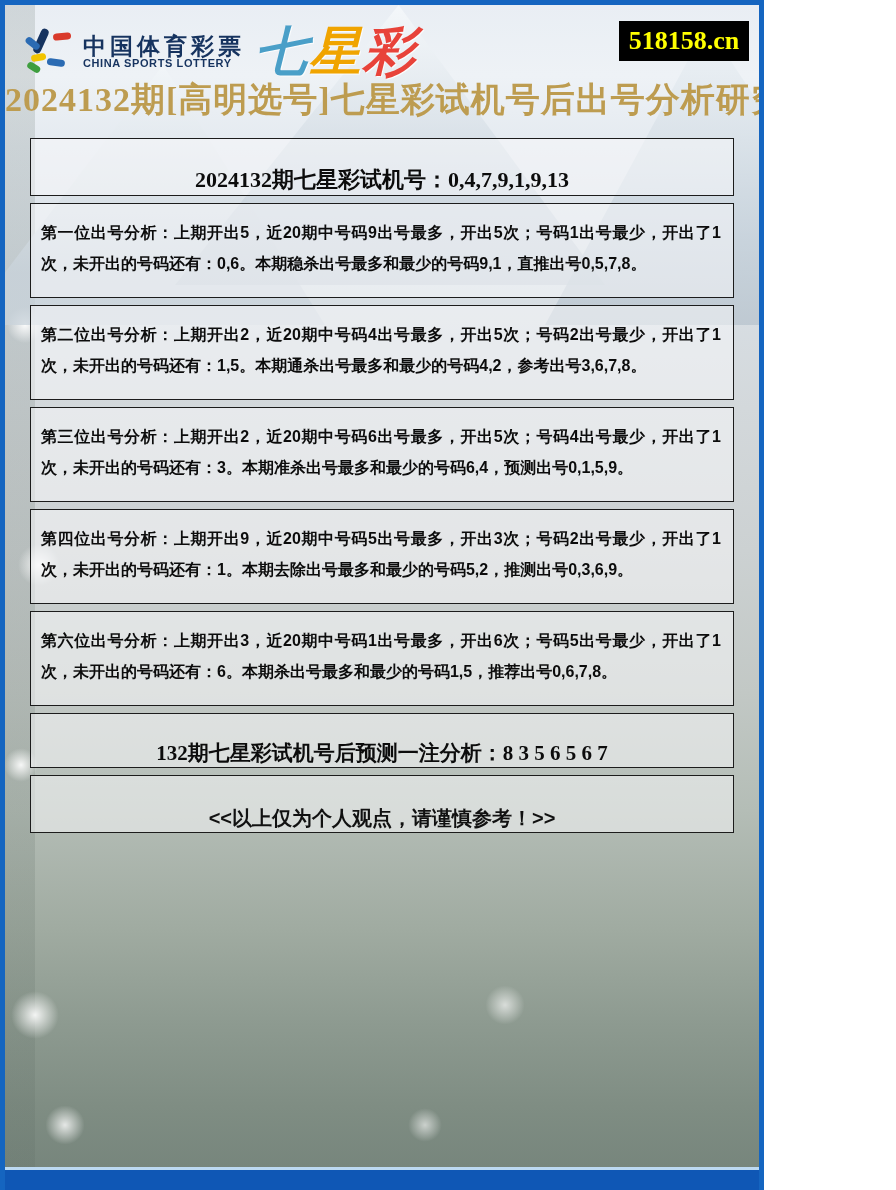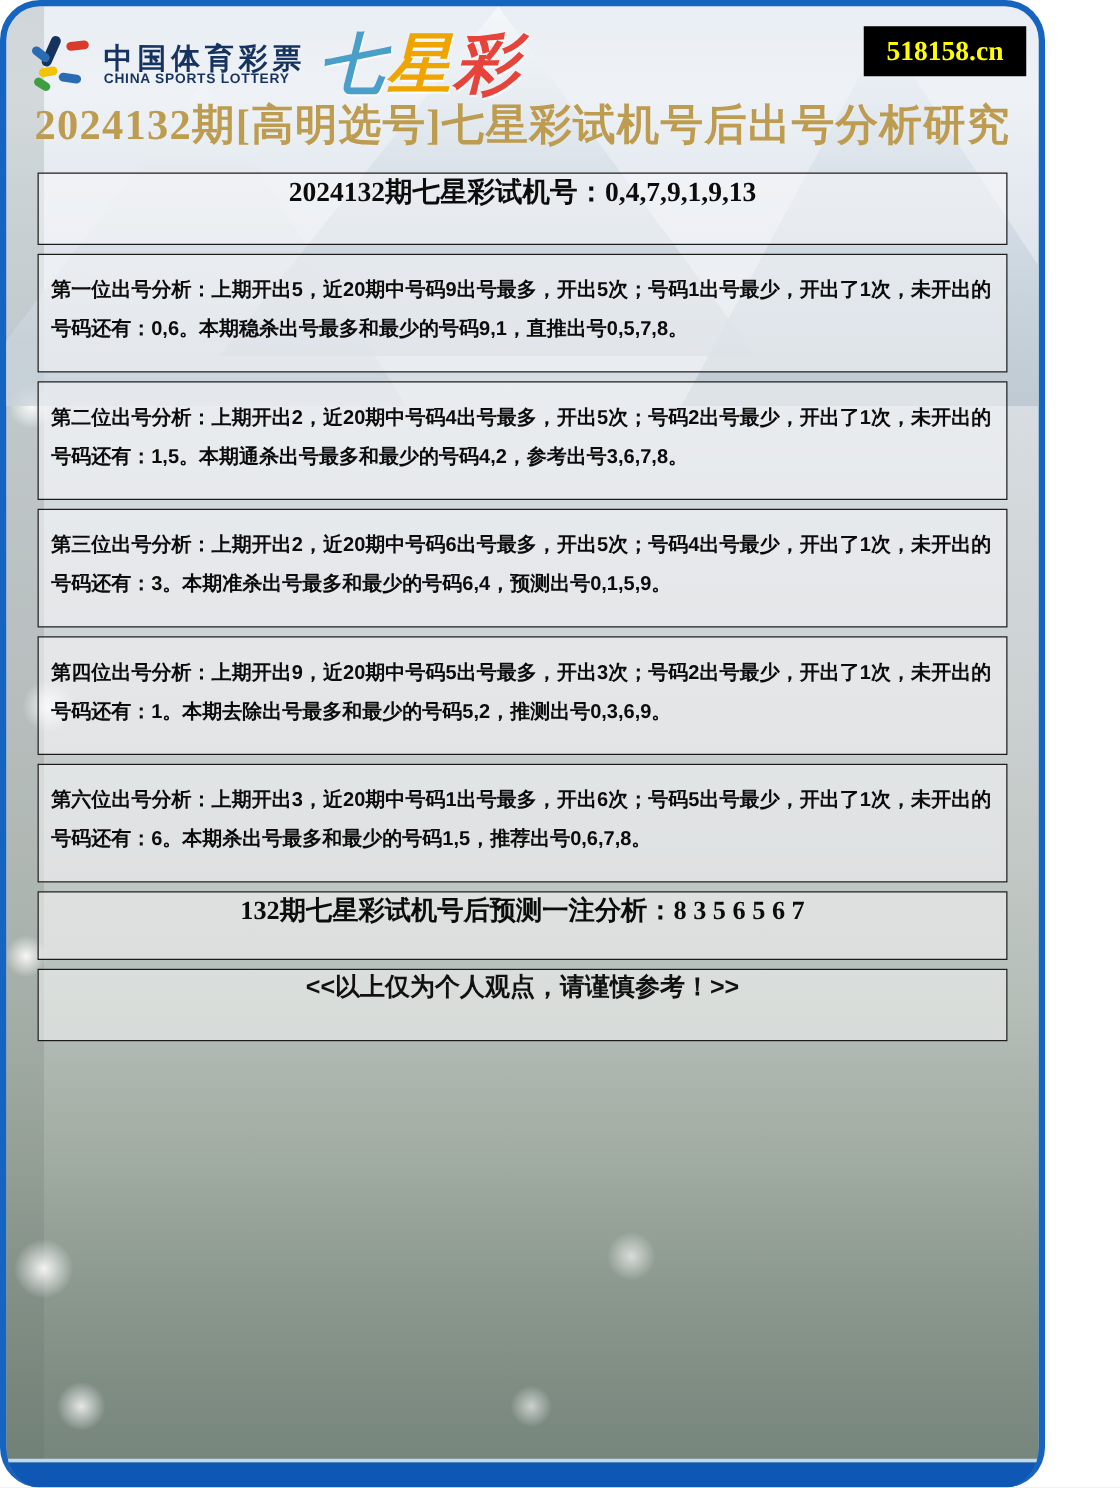--- a/index.html
+++ b/index.html
@@ -1,19 +1,19 @@
 <!DOCTYPE html>
 <html><head>
 <meta charset="utf-8">
 <style>
   * { margin:0; padding:0; box-sizing:border-box; }
   html,body { width:896px; height:1190px; font-family:"Liberation Sans", sans-serif; }
 
   .page {
-    position:relative; width:836px; height:1190px; overflow:hidden;
+    position:relative; width:764px; height:1190px; overflow:hidden;
     border-left:5px solid #1565c0; border-right:5px solid #1565c0; border-top:5px solid #1565c0;
     background-color:#dfe5ea;
     background-image:
       
       radial-gradient(circle 26px at 20px 320px, rgba(255,255,255,.92), rgba(255,255,255,0) 70%),
       radial-gradient(circle 30px at 34px 560px, rgba(255,255,255,.85), rgba(255,255,255,0) 70%),
       radial-gradient(circle 24px at 16px 760px, rgba(255,255,255,.9), rgba(255,255,255,0) 70%),
       radial-gradient(circle 34px at 30px 1010px, rgba(255,255,255,.9), rgba(255,255,255,0) 70%),
       radial-gradient(circle 28px at 60px 1120px, rgba(255,255,255,.8), rgba(255,255,255,0) 70%),
       radial-gradient(circle 30px at 872px 300px, rgba(255,255,255,.9), rgba(255,255,255,0) 70%),
@@ -22,21 +22,20 @@
       radial-gradient(circle 36px at 878px 990px, rgba(255,255,255,.9), rgba(255,255,255,0) 70%),
       radial-gradient(circle 28px at 500px 1000px, rgba(255,255,255,.65), rgba(255,255,255,0) 70%),
       radial-gradient(circle 24px at 420px 1120px, rgba(255,255,255,.6), rgba(255,255,255,0) 70%),
       
       linear-gradient(90deg, rgba(90,104,96,.18) 0 30px, rgba(0,0,0,0) 30px 840px, rgba(90,104,96,.2) 840px),
       
       linear-gradient(180deg,
         #e9eef4 0%, #eef2f6 6%, #e4eaf0 12%, #d9e0e6 22%,
         #d3d8db 34%, #ccd1d2 46%, #c2c8c5 58%, #b4bdb6 68%,
         #a0aba1 78%, #8d9a90 86%, #7f8d83 93%, #74837a 100%);
-    border-radius: 32px;
   }
 
   
   .mtn { position:absolute; opacity:.75; pointer-events:none; }
   .mtn1 { top:0; left:170px; width:430px; height:280px;
           background:linear-gradient(180deg,#f7fafc 0%,#cdd7e0 60%,#c0cbd4 100%);
           clip-path:polygon(52% 0, 100% 100%, 0 100%); }
   .mtn2 { top:20px; left:540px; width:360px; height:300px;
           background:linear-gradient(180deg,#eef3f7 0%,#c3cfd9 70%,#b7c3cd 100%);
           clip-path:polygon(45% 0, 100% 100%, 0 100%); }
@@ -51,30 +50,30 @@
   .logo-icon { width:52px; height:52px; margin-right:8px; }
   .brand-text { line-height:1.05; margin-right:10px; }
   .brand-cn { font-size:23px; font-weight:bold; color:#16335f; letter-spacing:4px; }
   .brand-en { font-size:11px; font-weight:bold; color:#16335f; letter-spacing:.6px; }
   .product-name { font-size:52px; font-weight:bold; font-style:italic; letter-spacing:2px;
                   text-shadow:1px 1px 0 rgba(255,255,255,.8); }
   .pc1 { color:#4a9fc8; } .pc2 { color:#f0a400; } .pc3 { color:#e8433a; }
 
   .domain-badge { position:absolute; top:16px; right:10px; width:130px; height:40px;
                   background:#000; color:#ffff00; display:flex; align-items:center; justify-content:center;
-                  font-family:"Liberation Serif", serif; font-weight:bold; font-size:22px; }
+                  font-family:"Liberation Serif", serif; font-weight:bold; font-size:26px; }
 
   .page-title { position:absolute; top:72px; left:0; width:100%; text-align:center;
                 font-family:"Liberation Serif", serif; font-weight:bold; font-size:34px;
                 color:#bd9c50; letter-spacing:1px; white-space:nowrap; }
 
   
   .content { position:absolute; top:133px; left:25px; right:25px; display:flex; flex-direction:column; }
   .box { border:1px solid #1c1c1c; background:rgba(250,250,251,.52); margin-bottom:7px; width:100%; }
-  .box.center { display:flex; align-items:flex-start; justify-content:center; text-align:center; }
+  .box.center { display:flex; align-items:flex-end; justify-content:center; text-align:center; }
   .info-box { height:58px; font-family:"Liberation Serif", serif; font-weight:bold; font-size:22px; color:#0c0c0c; }
   .para-box { height:95px; padding:13px 12px 0 10px; }
   .para-box.tall { height:108px; }
   .para-text { font-size:16px; font-weight:bold; color:#0c0c0c; line-height:31px;
                text-align:justify; word-break:break-all; }
   .sum-box { height:55px; font-family:"Liberation Serif", serif; font-weight:bold; font-size:21px; color:#0c0c0c; }
   .disc-box { height:58px; font-size:20px; font-weight:bold; color:#111; }
 
   
   .bottom-line { position:absolute; left:0; bottom:20px; width:100%; height:3px; background:#bcd9f2; z-index:3; }

